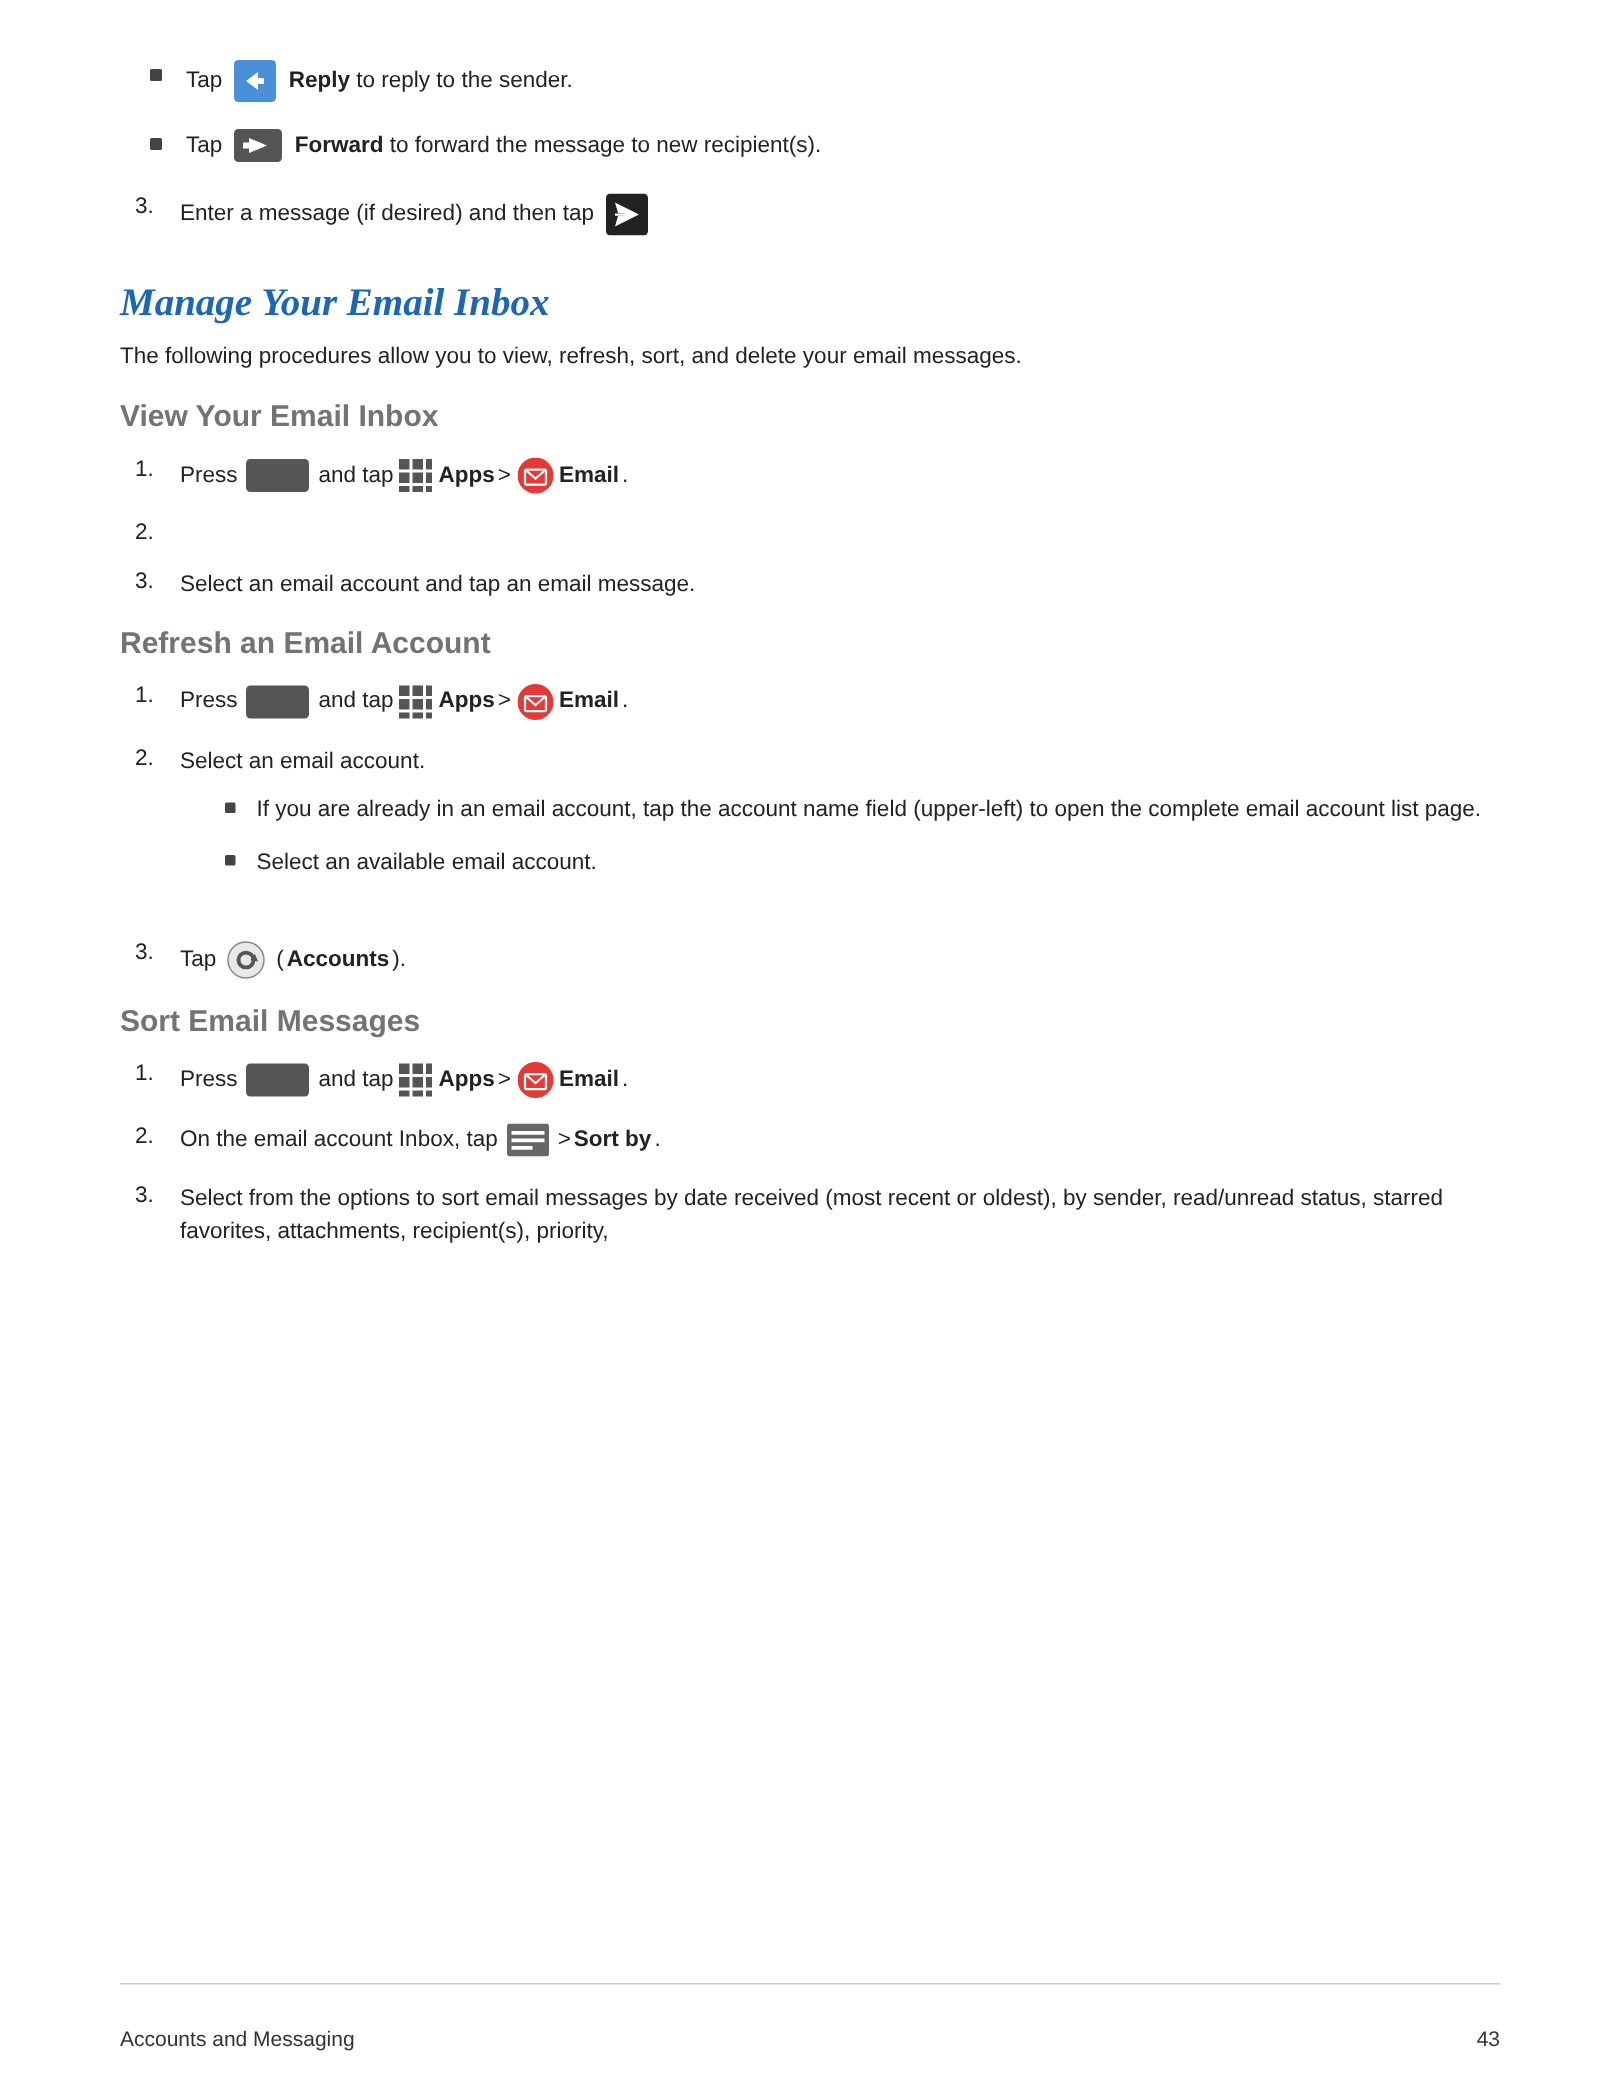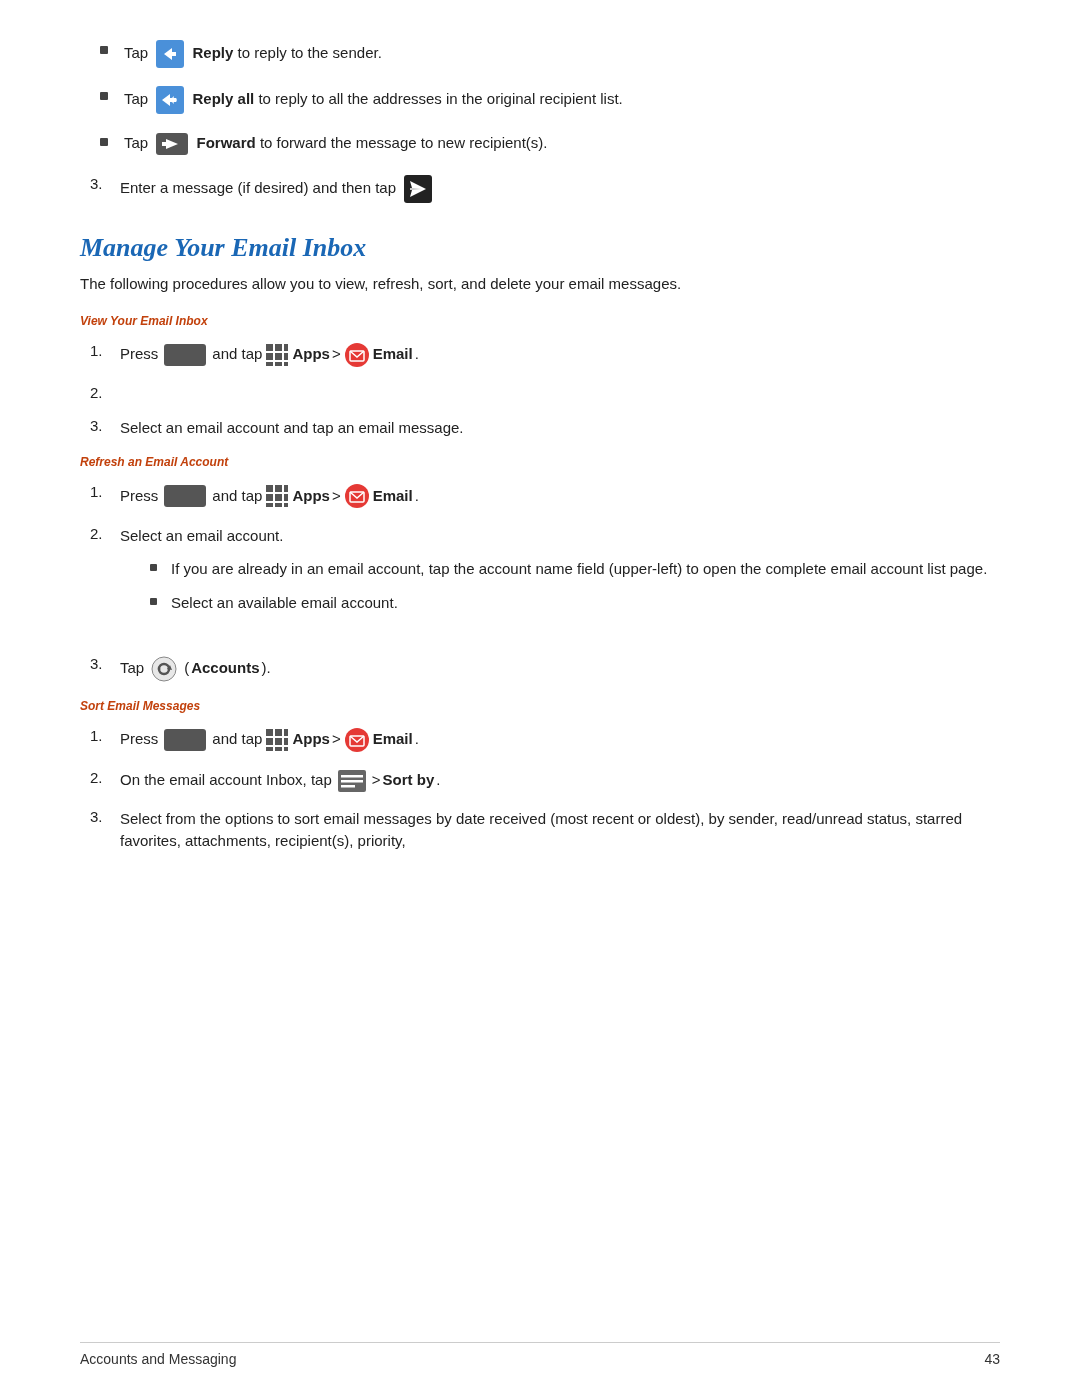--- a/index.html
+++ b/index.html
@@ -87,25 +87,24 @@
     }
 
     .section-desc {
       font-size: 15px;
       color: #222;
       margin-bottom: 18px;
       line-height: 1.5;
     }
 
     .subsection-title {
-      font-size: 12px;
-      color: #c2410c;
+      font-size: 20px;
+      color: #737373;
       margin-bottom: 14px;
       margin-top: 10px;
-      font-style: italic;
     }
 
     .icon-home {
       display: inline-block;
       background: #555;
       border-radius: 3px;
       width: 42px;
       height: 22px;
       vertical-align: middle;
       margin: 0 4px;
@@ -142,21 +141,21 @@
 
     .footer {
       position: absolute;
       bottom: 30px;
       left: 80px;
       right: 80px;
       display: flex;
       justify-content: space-between;
       align-items: center;
       border-top: 1px solid #ccc;
-      padding-top: 8px;
+      padding-top: 28px;
     }
 
     .footer-left {
       font-size: 14px;
       color: #333;
     }
 
     .footer-right {
       font-size: 14px;
       color: #333;
@@ -184,35 +183,20 @@
         <span>
           <svg width="28" height="28" viewBox="0 0 28 28" style="vertical-align:middle; margin:0 4px;">
             <rect width="28" height="28" rx="3" fill="#4a90d9"></rect>
             <polygon points="16,8 8,14 16,20 16,16 20,16 20,12 16,12" fill="white"></polygon>
           </svg>
         </span>
         <strong>Reply</strong><span> to reply to the sender.</span>
       </span>
     </div>
 
-    <div class="bullet-item">
-      <span class="bullet-dot"></span>
-      <span class="bullet-text">
-        Tap
-        
-        <span>
-          <svg width="28" height="28" viewBox="0 0 28 28" style="vertical-align:middle; margin:0 4px;">
-            <rect width="28" height="28" rx="3" fill="#4a90d9"></rect>
-            <polygon points="14,8 6,14 14,20 14,16 20,16 20,12 14,12" fill="white"></polygon>
-            <polygon points="18,10 13,14 18,18 18,15.5 21,15.5 21,12.5 18,12.5" fill="white" opacity="0.7"></polygon>
-          </svg>
-        </span>
-        <strong>Reply all</strong><span> to reply to all the addresses in the original recipient list.</span>
-      </span>
-    </div>
 
     <div class="bullet-item">
       <span class="bullet-dot"></span>
       <span class="bullet-text">
         Tap
         
         <span>
           <svg width="32" height="22" viewBox="0 0 32 22" style="vertical-align:middle; margin:0 4px;">
             <rect width="32" height="22" rx="3" fill="#555"></rect>
             <polygon points="10,6 22,11 10,16 10,13 6,13 6,9 10,9" fill="white"></polygon>

